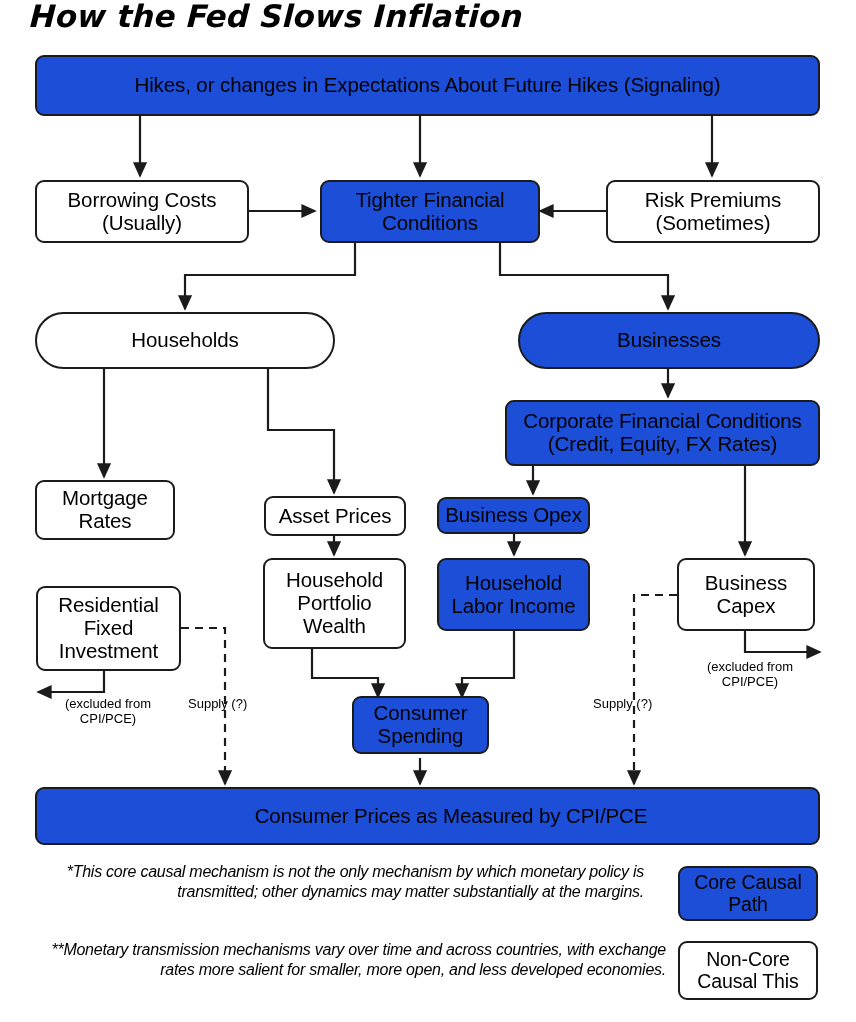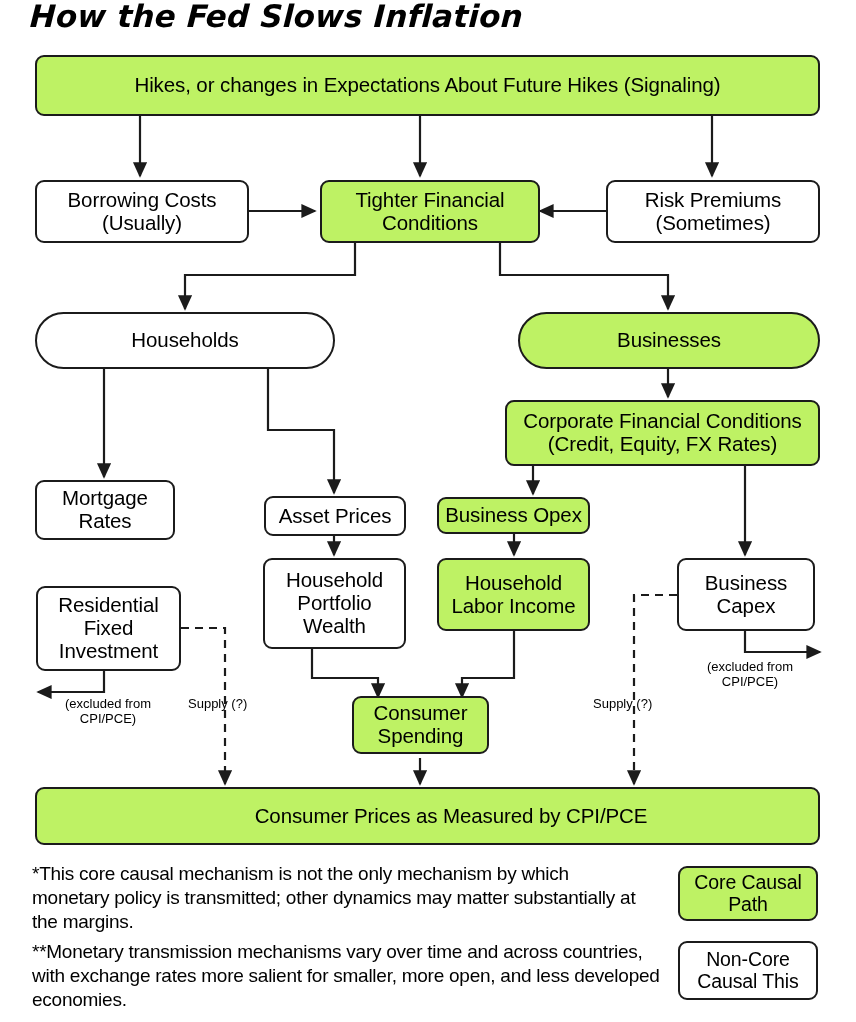--- a/index.html
+++ b/index.html
@@ -35,21 +35,21 @@
     border-radius: 9px;
     background: #ffffff;
     display: flex;
     align-items: center;
     justify-content: center;
     text-align: center;
     line-height: 1.12;
     letter-spacing: -0.1px;
     z-index: 3;
   }
-  .node.shaded { background: #bef264; }
+  .node.shaded { background: #1d4ed8; }
   .node.pill { border-radius: 30px; }
   .node .txt { white-space: pre-line; display: block; }
 
   #title {
     position: absolute;
     left: 30px;
     top: -2px;
     font-family: "DejaVu Sans", sans-serif;
     font-weight: bold;
     font-size: 31px;
@@ -63,24 +63,25 @@
     font-size: 13px;
     line-height: 1.12;
     text-align: center;
     white-space: pre-line;
     z-index: 3;
   }
   .ann.left { text-align: left; }
 
   .footnote {
     position: absolute;
-    font-size: 19px;
+    font-size: 16px;
     line-height: 1.26;
     letter-spacing: -0.25px;
-    text-align: left;
+    text-align: right;
+    font-style: italic;
   }
 
   
   .f20 { font-size: 20.5px; }
   .f19 { font-size: 19.5px; }
 </style>
 </head>
 <body>
 
 <div id="canvas">

